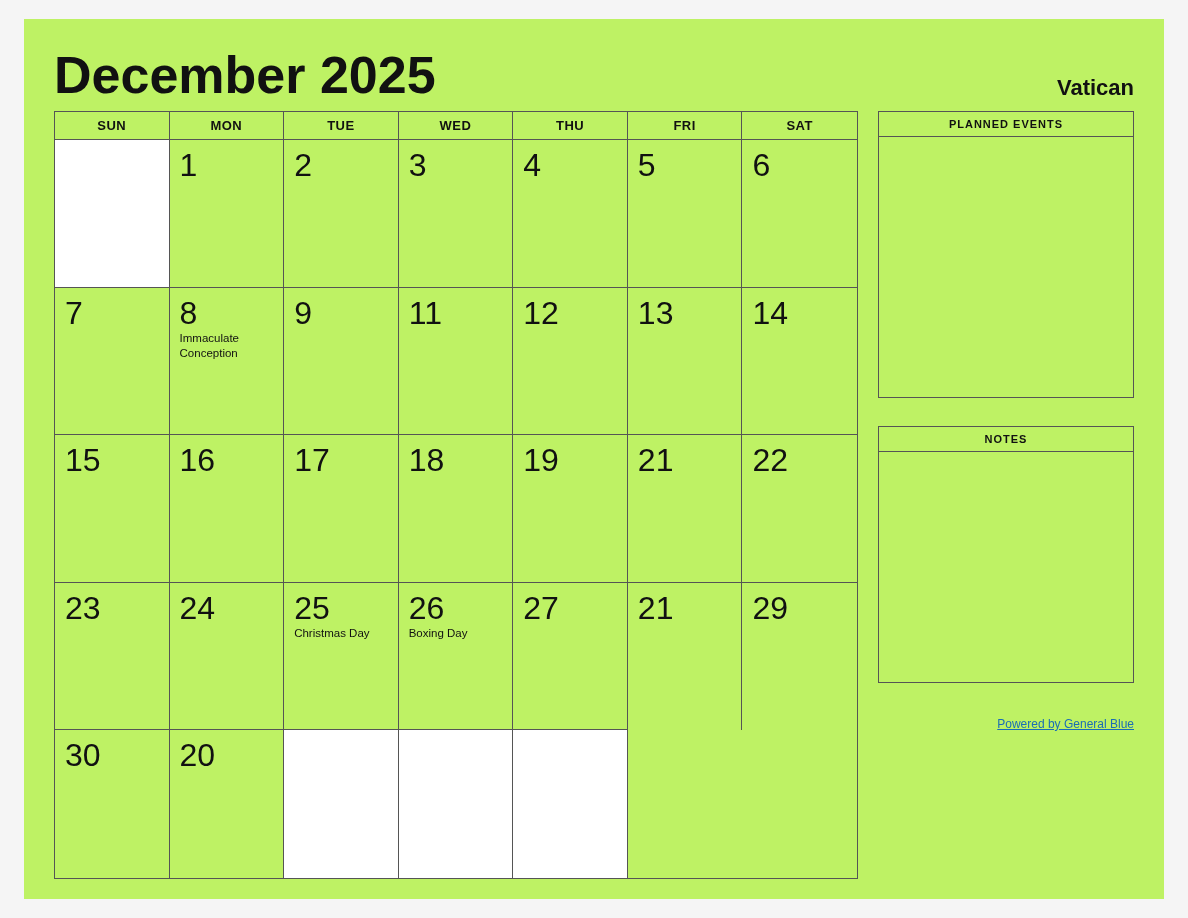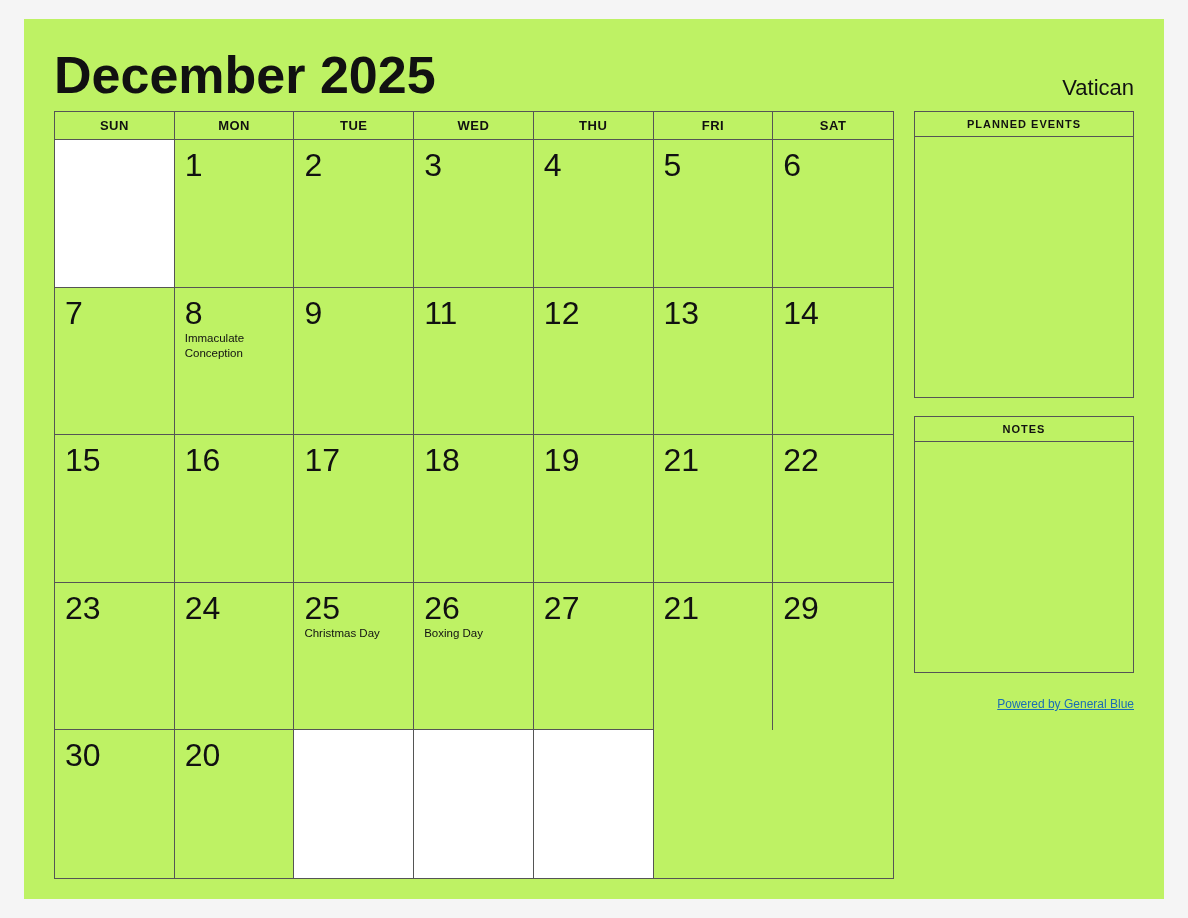--- a/index.html
+++ b/index.html
@@ -27,21 +27,21 @@
       margin-bottom: 10px;
     }
     .month-title {
       font-size: 52px;
       font-weight: 900;
       color: #111;
       line-height: 1;
     }
     .country-title {
       font-size: 22px;
-      font-weight: 400;
+      font-weight: 700;
       color: #111;
     }
     .main-content {
       display: flex;
       gap: 20px;
       flex: 1;
       justify-content: flex-end;
     }
     .calendar {
       flex: 1;
@@ -96,24 +96,24 @@
       color: #111;
       line-height: 1.1;
     }
     .holiday-name {
       font-size: 11.5px;
       color: #111;
       line-height: 1.3;
       text-align: left;
     }
     .sidebar {
-      width: 220px;
-      display: flex;
-      flex-direction: column;
-      gap: 2px;
+      width: 256px;
+      display: flex;
+      flex-direction: column;
+      gap: 12px;
     }
     .sidebar-box {
       border: 1.5px solid #555;
       margin-bottom: 16px;
     }
     .sidebar-box-title {
       font-size: 11px;
       font-weight: 700;
       letter-spacing: 1px;
       text-align: center;

